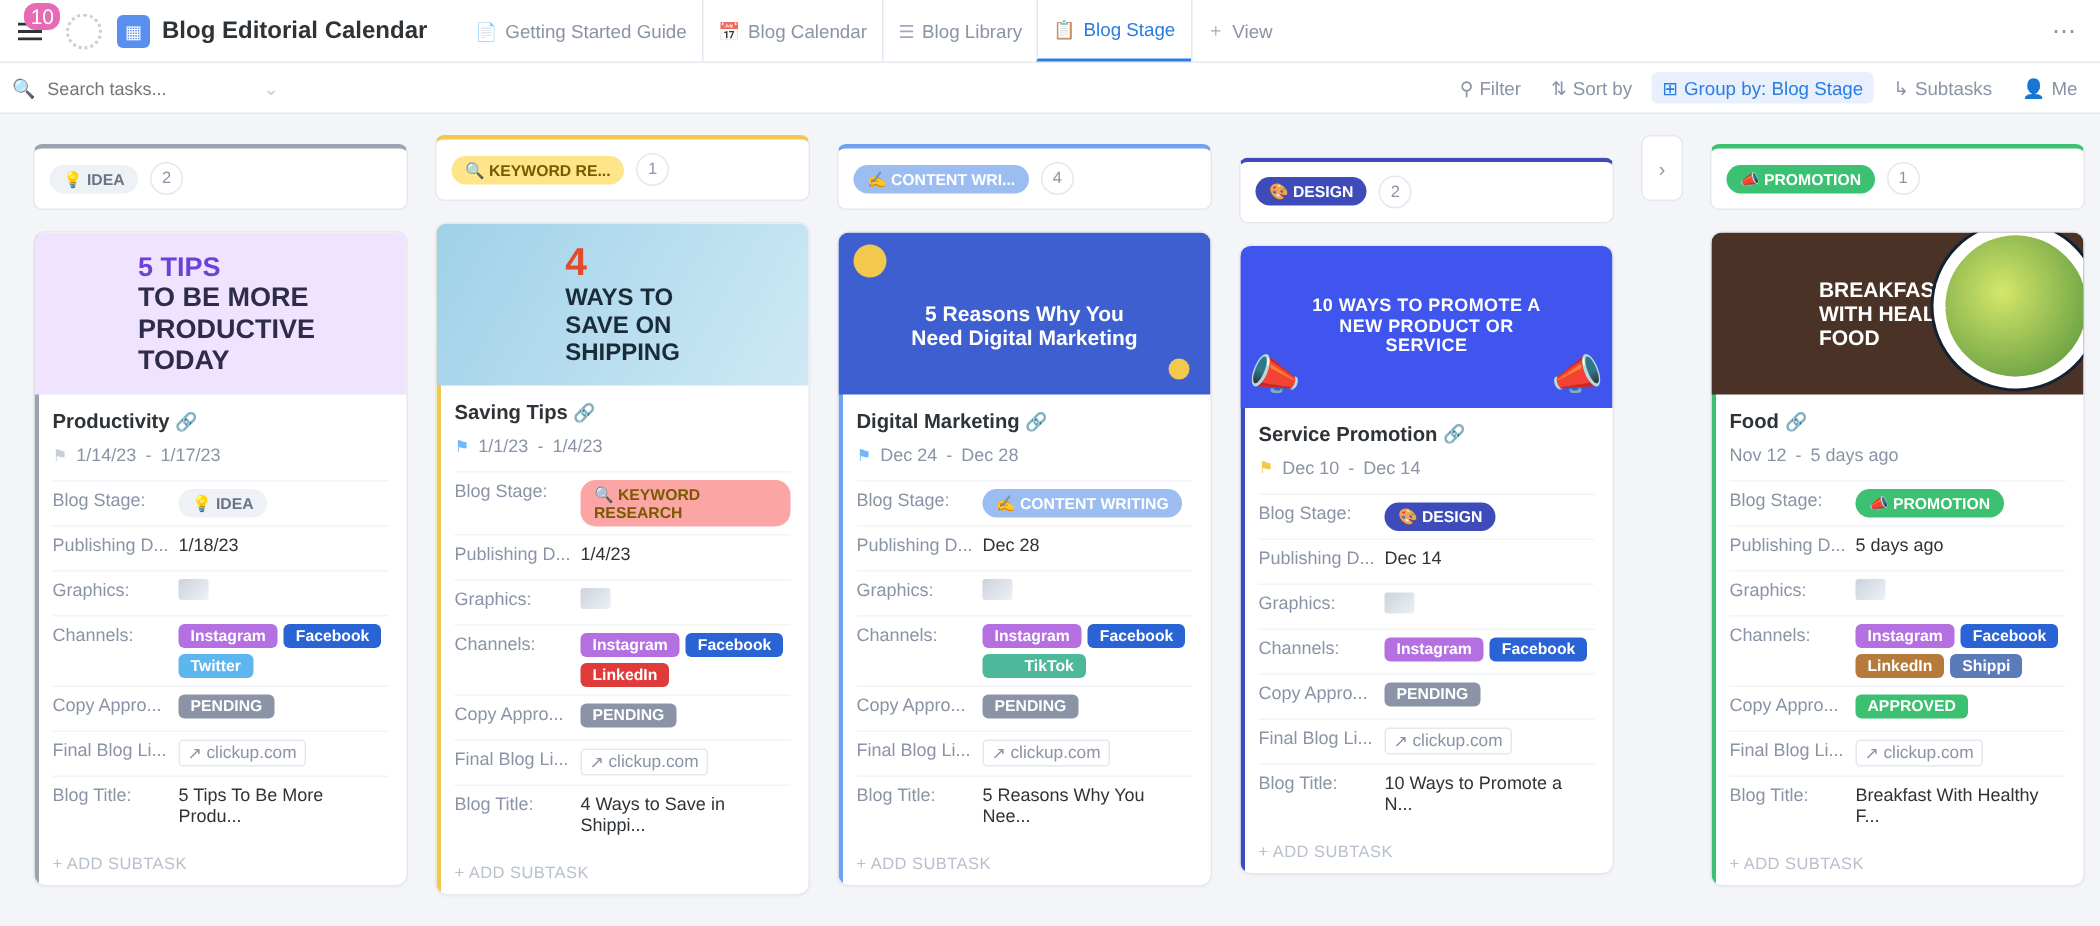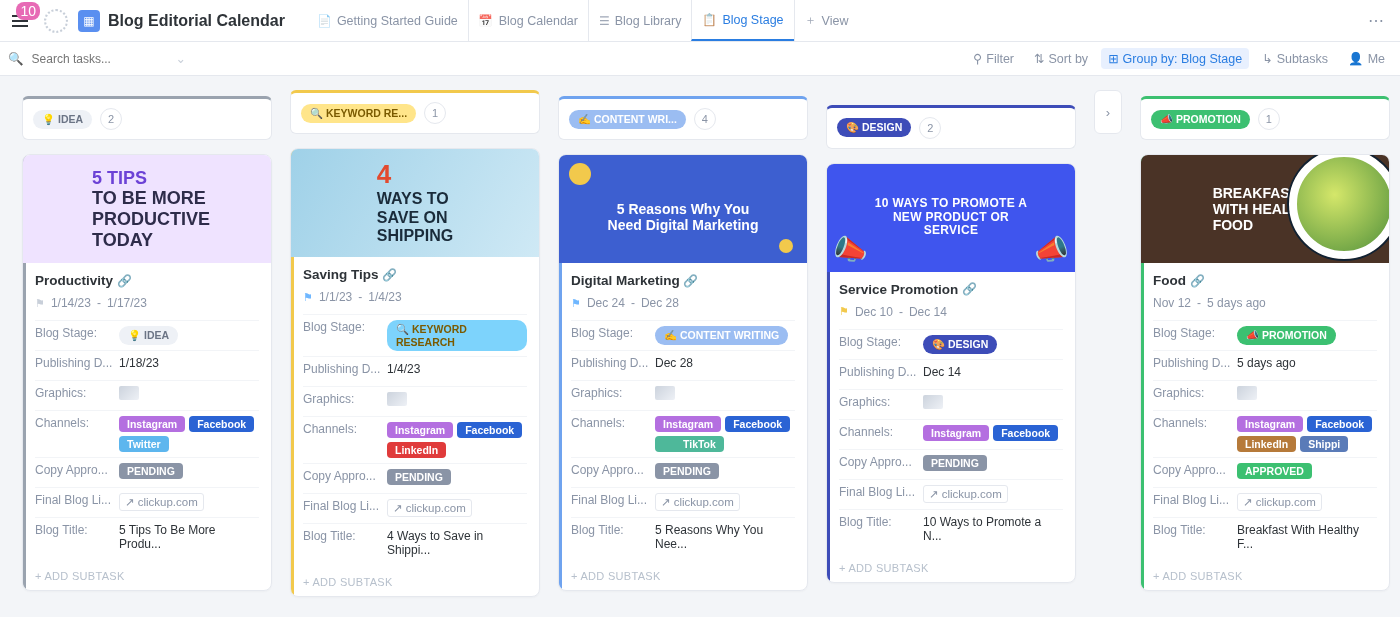--- a/index.html
+++ b/index.html
@@ -248,21 +248,21 @@
         <div class="card-title">Saving Tips<span class="link-ico">🔗</span></div>
         <div class="dates">
             <span class="flag" style="color:#6fb7ff">⚑</span>
             <span>1/1/23</span>
             <span>-</span>
             <span>1/4/23</span>
           </div>
         <div class="field">
             <span class="label">Blog Stage:</span>
             <span class="val">
-              <span class="stage-chip" style="background:#7dd3fc;color:#7a5a00">🔍 KEYWORD RESEARCH</span>
+              <span class="stage-chip" style="background:#fca5a5;color:#7a5a00">🔍 KEYWORD RESEARCH</span>
             </span>
           </div>
         <div class="field">
             <span class="label">Publishing D...</span>
             <span class="val">1/4/23</span>
           </div>
         <div class="field">
             <span class="label">Graphics:</span>
             <span class="val">
               <span class="thumb"></span>

